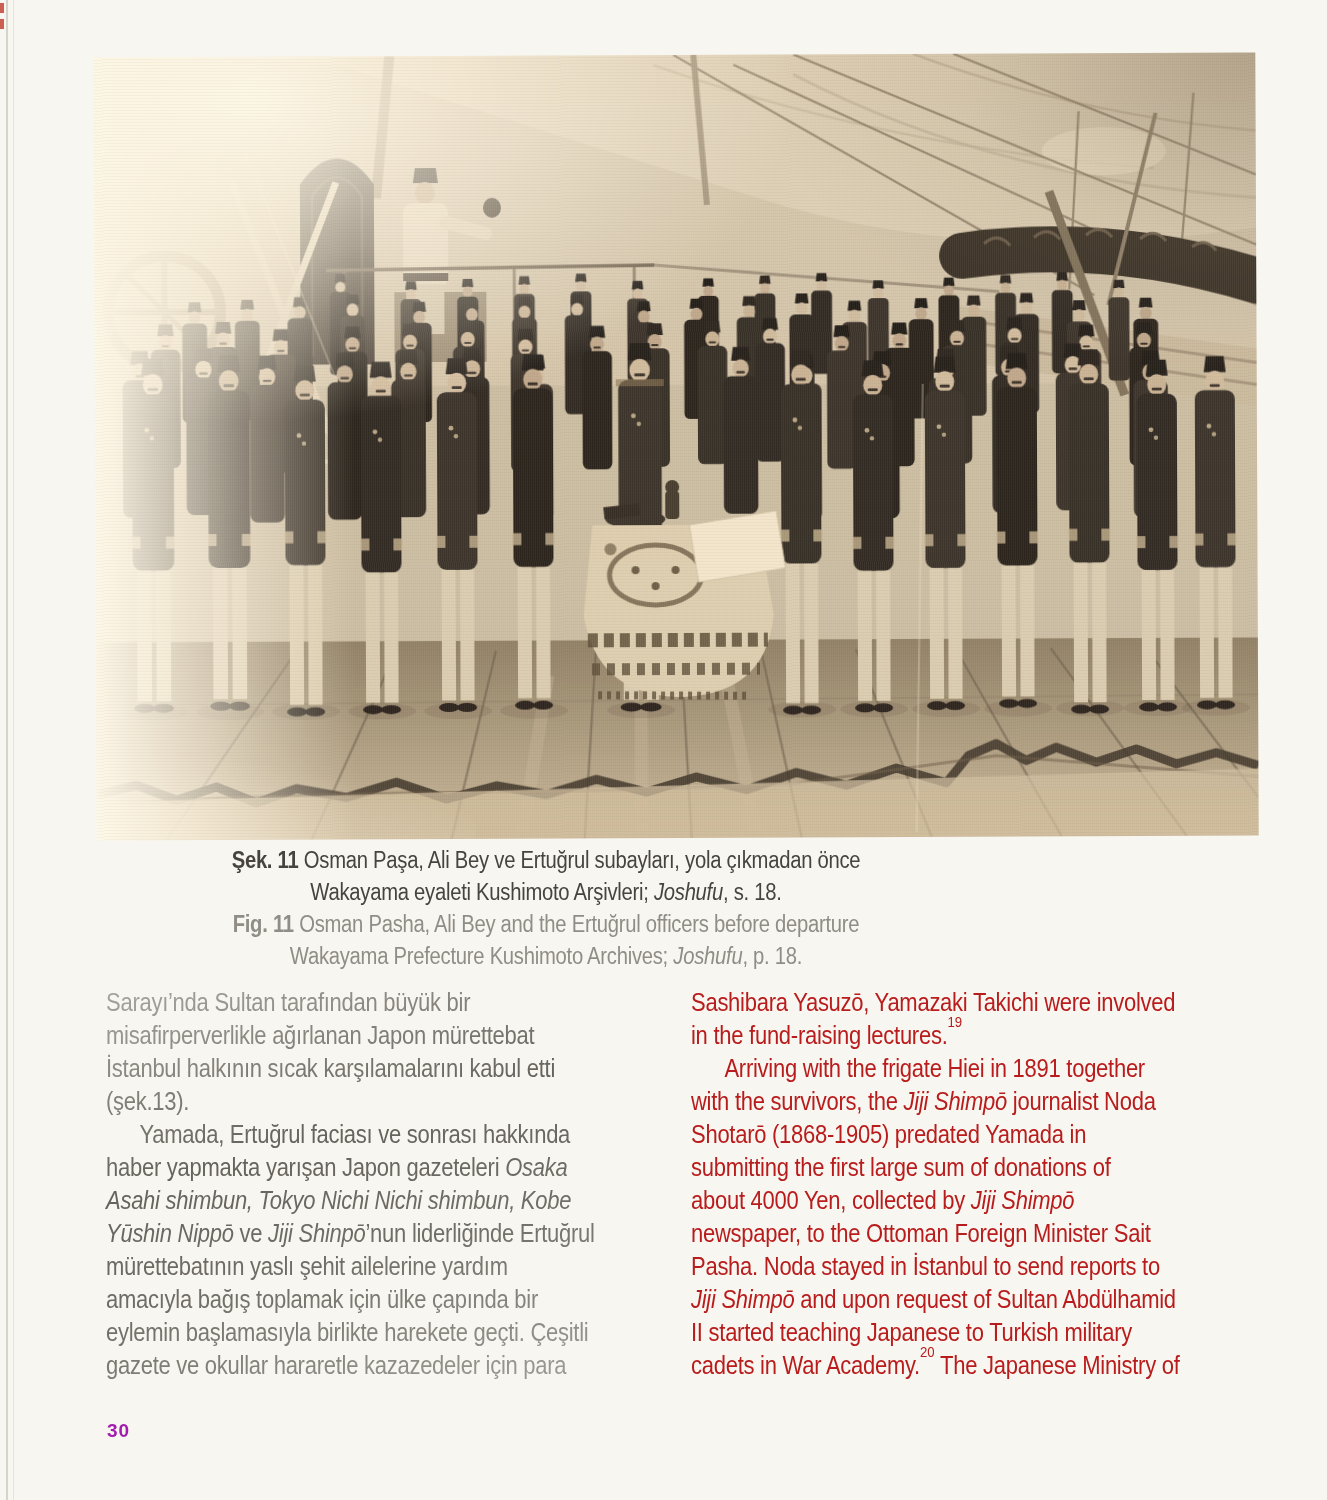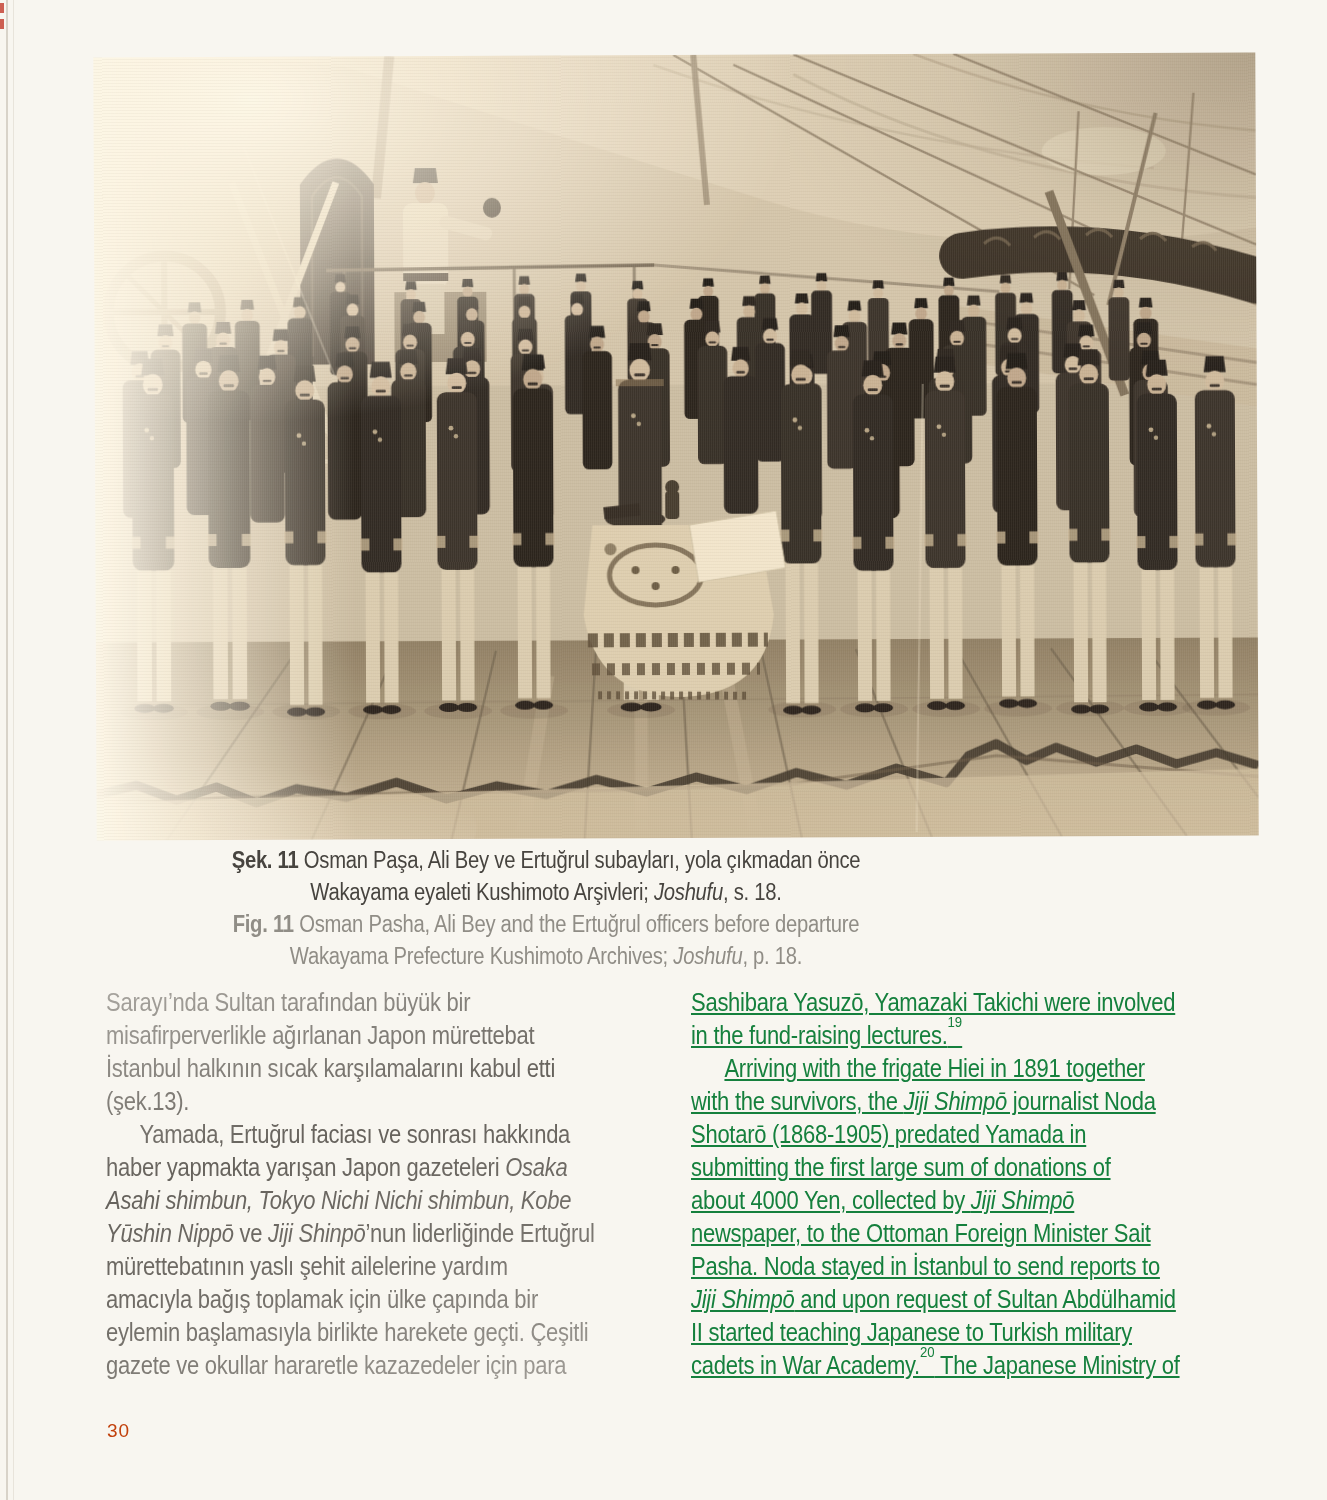--- a/index.html
+++ b/index.html
@@ -35,29 +35,29 @@
   .cap-line .bd{font-weight:bold;}
   .cap-line .it{font-style:italic;}
 
   
   .columns{position:absolute;left:106px;top:986px;width:1142px;display:flex;gap:28px;}
   .col{width:557px;}
   .col-left{color:#5e5a54;position:relative;}
   .col-left::after{content:"";position:absolute;inset:-4px;pointer-events:none;
     background:linear-gradient(165deg, rgba(248,246,240,.50) 0%, rgba(248,246,240,.05) 38%,
                rgba(248,246,240,.12) 62%, rgba(248,246,240,.48) 100%);}
-  .col-right{color:#15803d;text-decoration:underline;}
+  .col-right{color:#b91c1c;}
   .bodyline{line-height:33px;font-size:25px;letter-spacing:-.3px;white-space:nowrap;
     transform:scaleX(.88);transform-origin:left center;}
   .para.indent .bodyline:first-child{padding-left:38px;}
   .it{font-style:italic;}
   .bd{font-weight:bold;}
   sup{font-size:.6em;line-height:0;position:relative;top:-.5em;letter-spacing:0;}
 
-  .pagenum{position:absolute;left:107px;top:1420px;font-size:19px;color:#c2410c;letter-spacing:1px;}
+  .pagenum{position:absolute;left:107px;top:1420px;font-size:19px;color:#a21caf;letter-spacing:1px;font-weight:bold;}
 </style>
 </head>
 <body>
 
 <div class="edge-line-left"></div>
 <div class="edge-line-left2"></div>
 <div class="red-mark rm1"></div>
 <div class="red-mark rm2"></div>
 
 <figure class="photo" style="margin:0">

